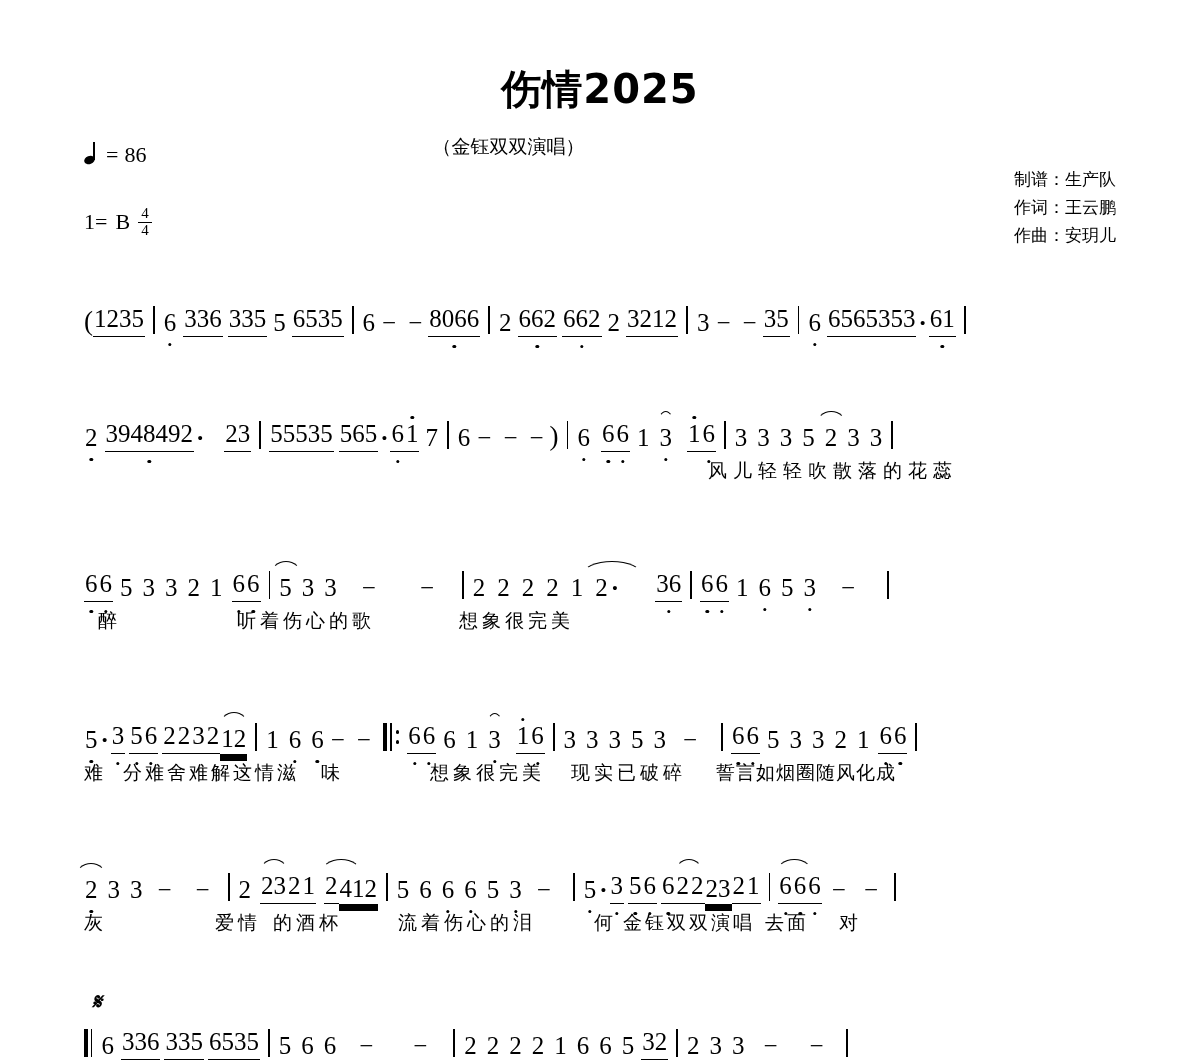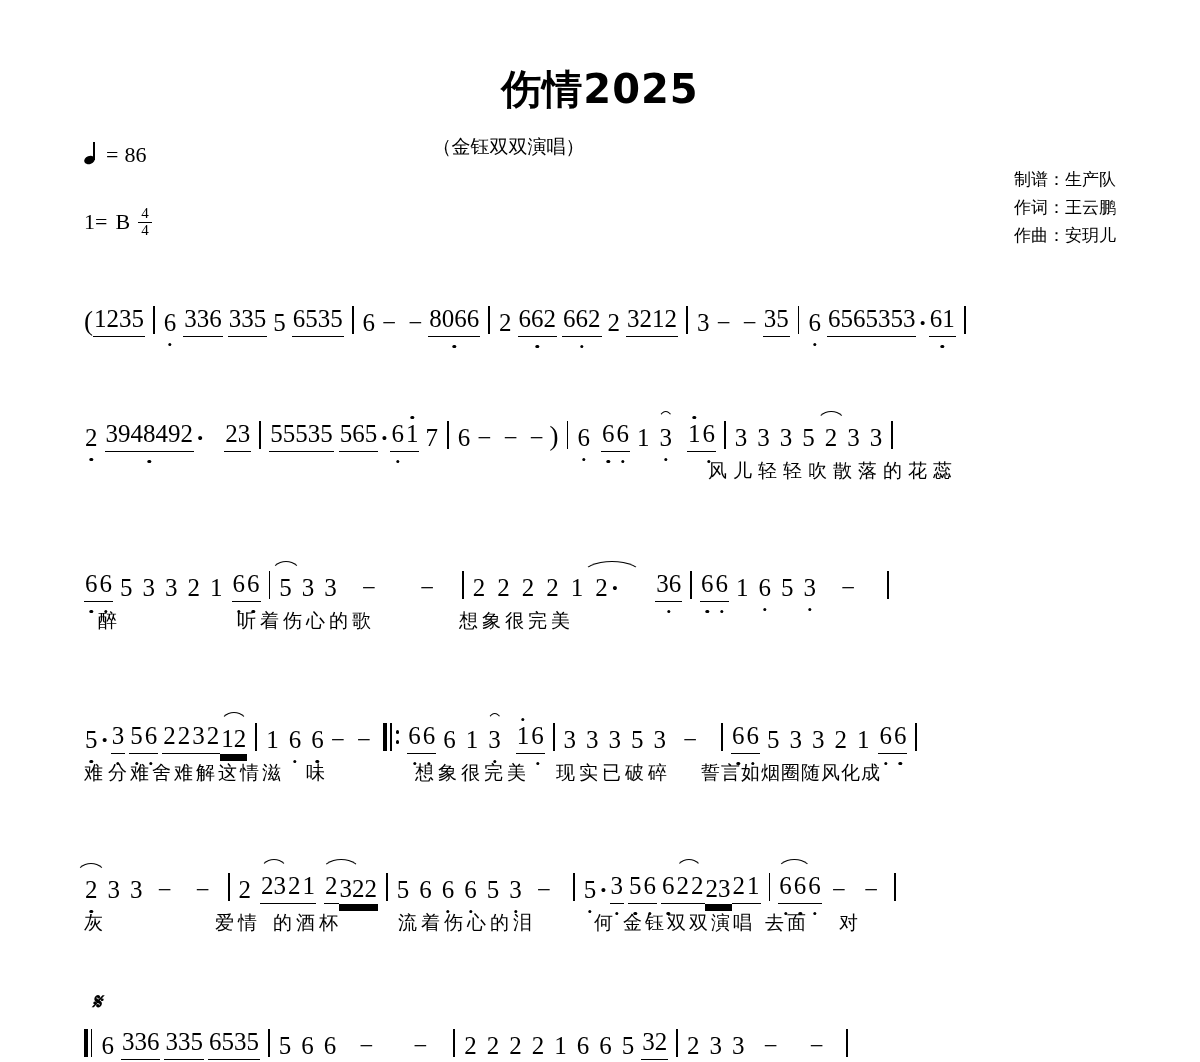--- a/index.html
+++ b/index.html
@@ -475,21 +475,21 @@
       <span class="tok">2</span>
         <span class="sp" style="width:8px"></span>
       <span class="tok">1</span>
         <span class="sp" style="width:8px"></span>
       <span class="tok beam1 dotlow">6</span>
       <span class="tok beam1 dotlow">6</span>
       <span class="bar"></span>
     </div>
     <div class="lyr-row">
       <span class="lyr">难</span>
-      <span class="lyr" style="margin-left:5px; letter-spacing:3px;">分难舍难解这情滋</span>
+      <span class="lyr" style="margin-left:20px; letter-spacing:3px;">分难舍难解这情滋</span>
       <span class="lyr" style="margin-left:22px;">味</span>
       <span class="lyr" style="margin-left:90px; letter-spacing:4px;">想象很完美</span>
       <span class="lyr" style="margin-left:26px; letter-spacing:4px;">现实已破碎</span>
       <span class="lyr" style="margin-left:30px; letter-spacing:1px;">誓言如烟圈随风化成</span>
     </div>
   </div>
 
   <div class="system" style="top:862px;">
     <div class="notes-row">
       <span class="tok dotlow" style="position:relative">2<span class="slur" style="width:200%"></span></span>
@@ -500,21 +500,21 @@
       <span class="dash" style="padding:0 14px">−</span>
       <span class="dash" style="padding:0 10px">−</span>
       <span class="bar"></span>
       <span class="tok">2</span>
         <span class="sp" style="width:8px"></span>
       <span class="tok beam1" style="position:relative">23<span class="slur"></span></span>
       <span class="tok beam1">2</span>
       <span class="tok beam1">1</span>
         <span class="sp" style="width:8px"></span>
       <span class="tok beam1" style="position:relative">2<span class="slur" style="width:260%; left:120%"></span></span>
-      <span class="tok beam2">322</span>
+      <span class="tok beam2">412</span>
       <span class="bar"></span>
       <span class="tok">5</span>
         <span class="sp" style="width:8px"></span>
       <span class="tok">6</span>
         <span class="sp" style="width:8px"></span>
       <span class="tok dotlow">6</span>
         <span class="sp" style="width:8px"></span>
       <span class="tok dotlow">6</span>
         <span class="sp" style="width:8px"></span>
       <span class="tok">5</span>

